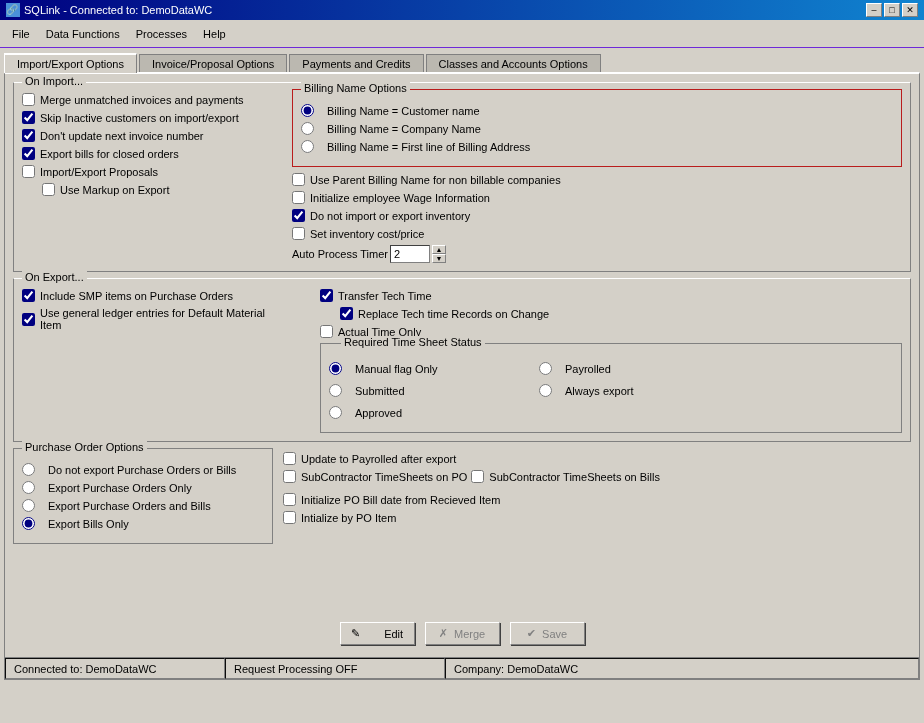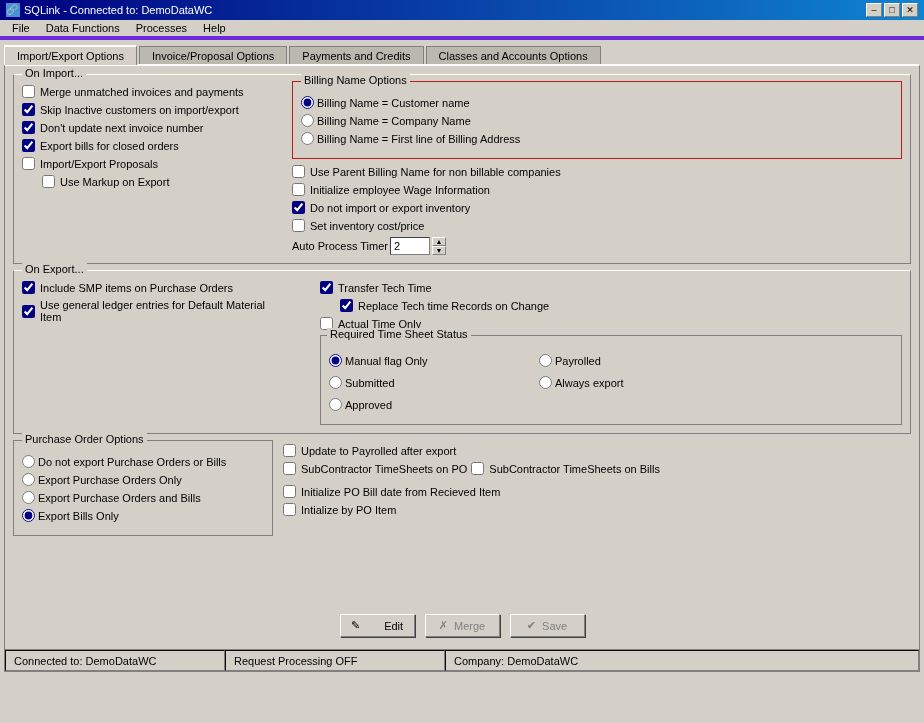--- a/index.html
+++ b/index.html
@@ -50,22 +50,22 @@
       display: flex;
       align-items: center;
       justify-content: center;
       color: black;
     }
     .menu-bar {
       background: #d4d0c8;
       padding: 2px 4px;
       display: flex;
       gap: 0;
-      border-bottom: 4px solid #6d28d9;
-      height: 20px;
+      border-bottom: 1px solid #6d28d9;
+      height: 28px;
       align-items: center;
     }
     .menu-item {
       padding: 2px 8px;
       cursor: pointer;
       font-size: 11px;
     }
     .tab-bar {
       display: flex;
       background: #d4d0c8;
@@ -138,21 +138,21 @@
     }
     input[type="radio"] {
       width: 13px;
       height: 13px;
       margin: 0;
       accent-color: #000080;
     }
     .radio-row {
       display: flex;
       align-items: center;
-      gap: 3px;
+      gap: 13px;
       margin-bottom: 5px;
     }
     .billing-name-group {
       border: 1px solid #b91c1c;
       position: relative;
       padding: 14px 8px 8px 8px;
       margin-bottom: 6px;
     }
     .billing-name-group > .group-label {
       position: absolute;
@@ -163,21 +163,21 @@
     }
     .required-ts-group {
       border: 1px solid #808080;
       position: relative;
       padding: 14px 8px 8px 8px;
       margin-top: 4px;
     }
     .required-ts-group > .group-label {
       position: absolute;
       top: -8px;
-      left: 6px;
+      left: 20px;
       background: #d4d0c8;
       padding: 0 3px;
     }
     .po-options-group {
       border: 1px solid #808080;
       position: relative;
       padding: 14px 8px 8px 8px;
       margin-top: 0;
     }
     .po-options-group > .group-label {

